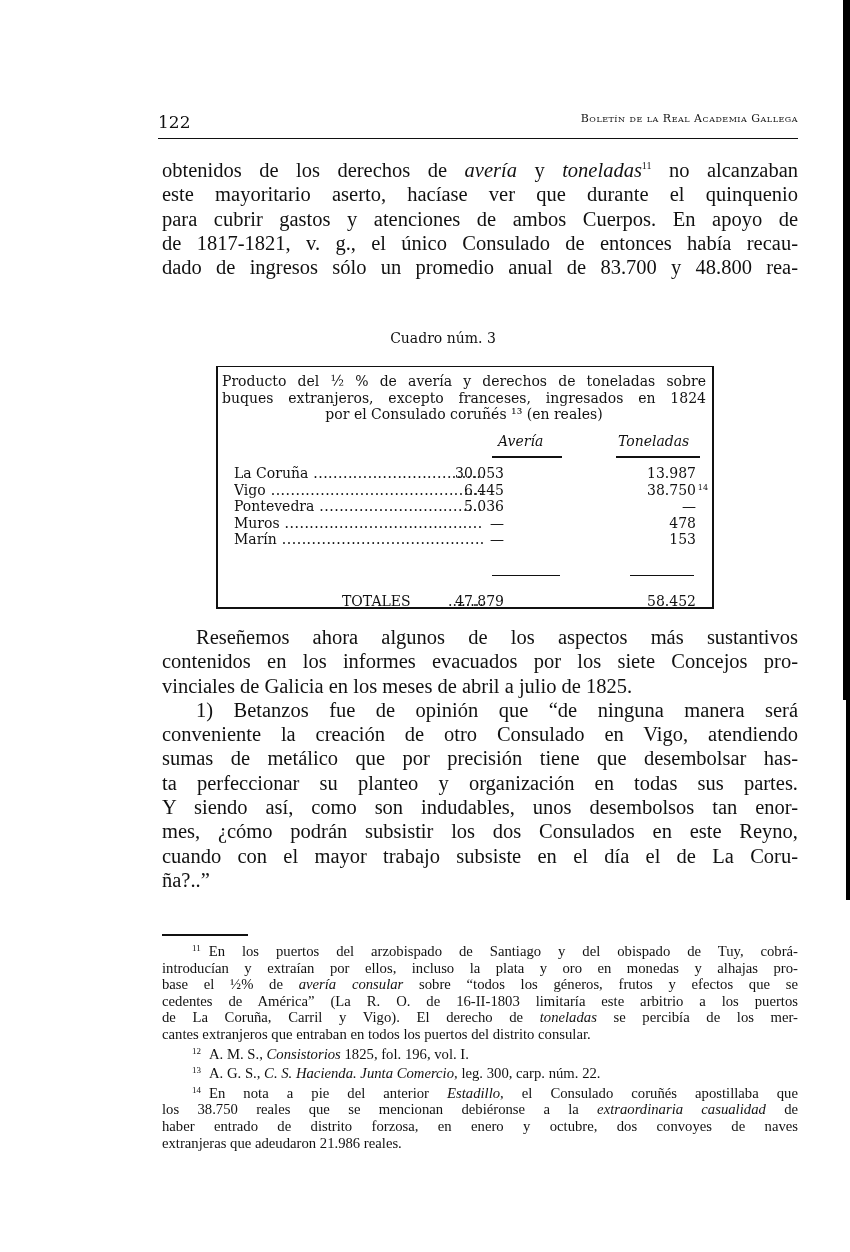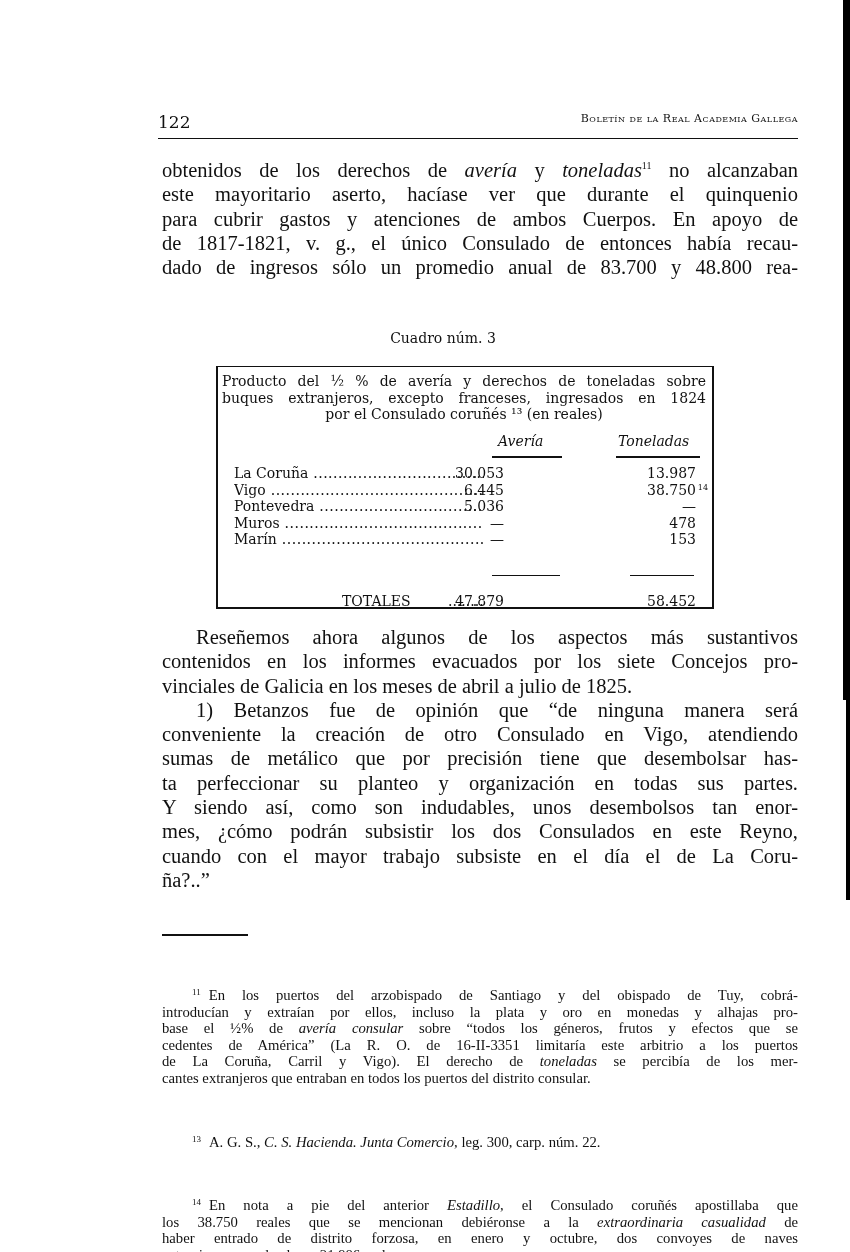--- a/index.html
+++ b/index.html
@@ -48,21 +48,21 @@
   .totals .dots { position: absolute; left: 214px; }
   .totals .v1 { position: absolute; right: 200px; }
   .totals .v2 { position: absolute; right: 8px; }
 
   .fn-rule { position: absolute; left: 162px; top: 934px; width: 86px; border-top: 2px solid #111; }
   .footnotes { position: absolute; left: 162px; top: 940px; width: 636px;
                font-family: "Liberation Serif", serif; font-size: 14.7px; line-height: 16.6px; }
   .fn { margin: 0; }
   .fn .line { text-align: justify; text-align-last: justify; }
   .fn .line.last { text-align-last: left; }
-  .fn .first { padding-left: 30px; margin-top: 44px; }
+  .fn .first { padding-left: 30px; }
   .fn-mark { font-size: 9px; vertical-align: 5px; margin-right: 8px; }
 </style>
 </head>
 <body>
 
 <div class="scan-edge"></div>
 <div class="scan-edge2"></div>
 
 <div class="running-head">
   <span class="page-num">122</span>
@@ -140,23 +140,26 @@
     <span class="line">cuando con el mayor trabajo subsiste en el día el de La Coru-</span>
     <span class="line last">ña?..”</span>
   </div>
 
 <div class="fn-rule"></div>
 <div class="footnotes" id="fns">
     <div class="fn">
       <span class="line first"><span class="fn-mark">11</span>En los puertos del arzobispado de Santiago y del obispado de Tuy, cobrá-</span>
       <span class="line">introducían y extraían por ellos, incluso la plata y oro en monedas y alhajas pro-</span>
       <span class="line">base el ½% de <i>avería consular</i> sobre “todos los géneros, frutos y efectos que se</span>
-      <span class="line">cedentes de América” (La R. O. de 16-II-3351 limitaría este arbitrio a los puertos</span>
+      <span class="line">cedentes de América” (La R. O. de 16-II-1803 limitaría este arbitrio a los puertos</span>
       <span class="line">de La Coruña, Carril y Vigo). El derecho de <i>toneladas</i> se percibía de los mer-</span>
       <span class="line last">cantes extranjeros que entraban en todos los puertos del distrito consular.</span>
+    </div>
+    <div class="fn">
+      <span class="line last first"><span class="fn-mark">12</span>A. M. S., <i>Consistorios</i> 1825, fol. 196, vol. I.</span>
     </div>
     <div class="fn">
       <span class="line last first"><span class="fn-mark">13</span>A. G. S., <i>C. S. Hacienda. Junta Comercio</i>, leg. 300, carp. núm. 22.</span>
     </div>
     <div class="fn">
       <span class="line first"><span class="fn-mark">14</span>En nota a pie del anterior <i>Estadillo</i>, el Consulado coruñés apostillaba que</span>
       <span class="line">los 38.750 reales que se mencionan debiéronse a la <i>extraordinaria casualidad</i> de</span>
       <span class="line">haber entrado de distrito forzosa, en enero y octubre, dos convoyes de naves</span>
       <span class="line last">extranjeras que adeudaron 21.986 reales.</span>
     </div>

